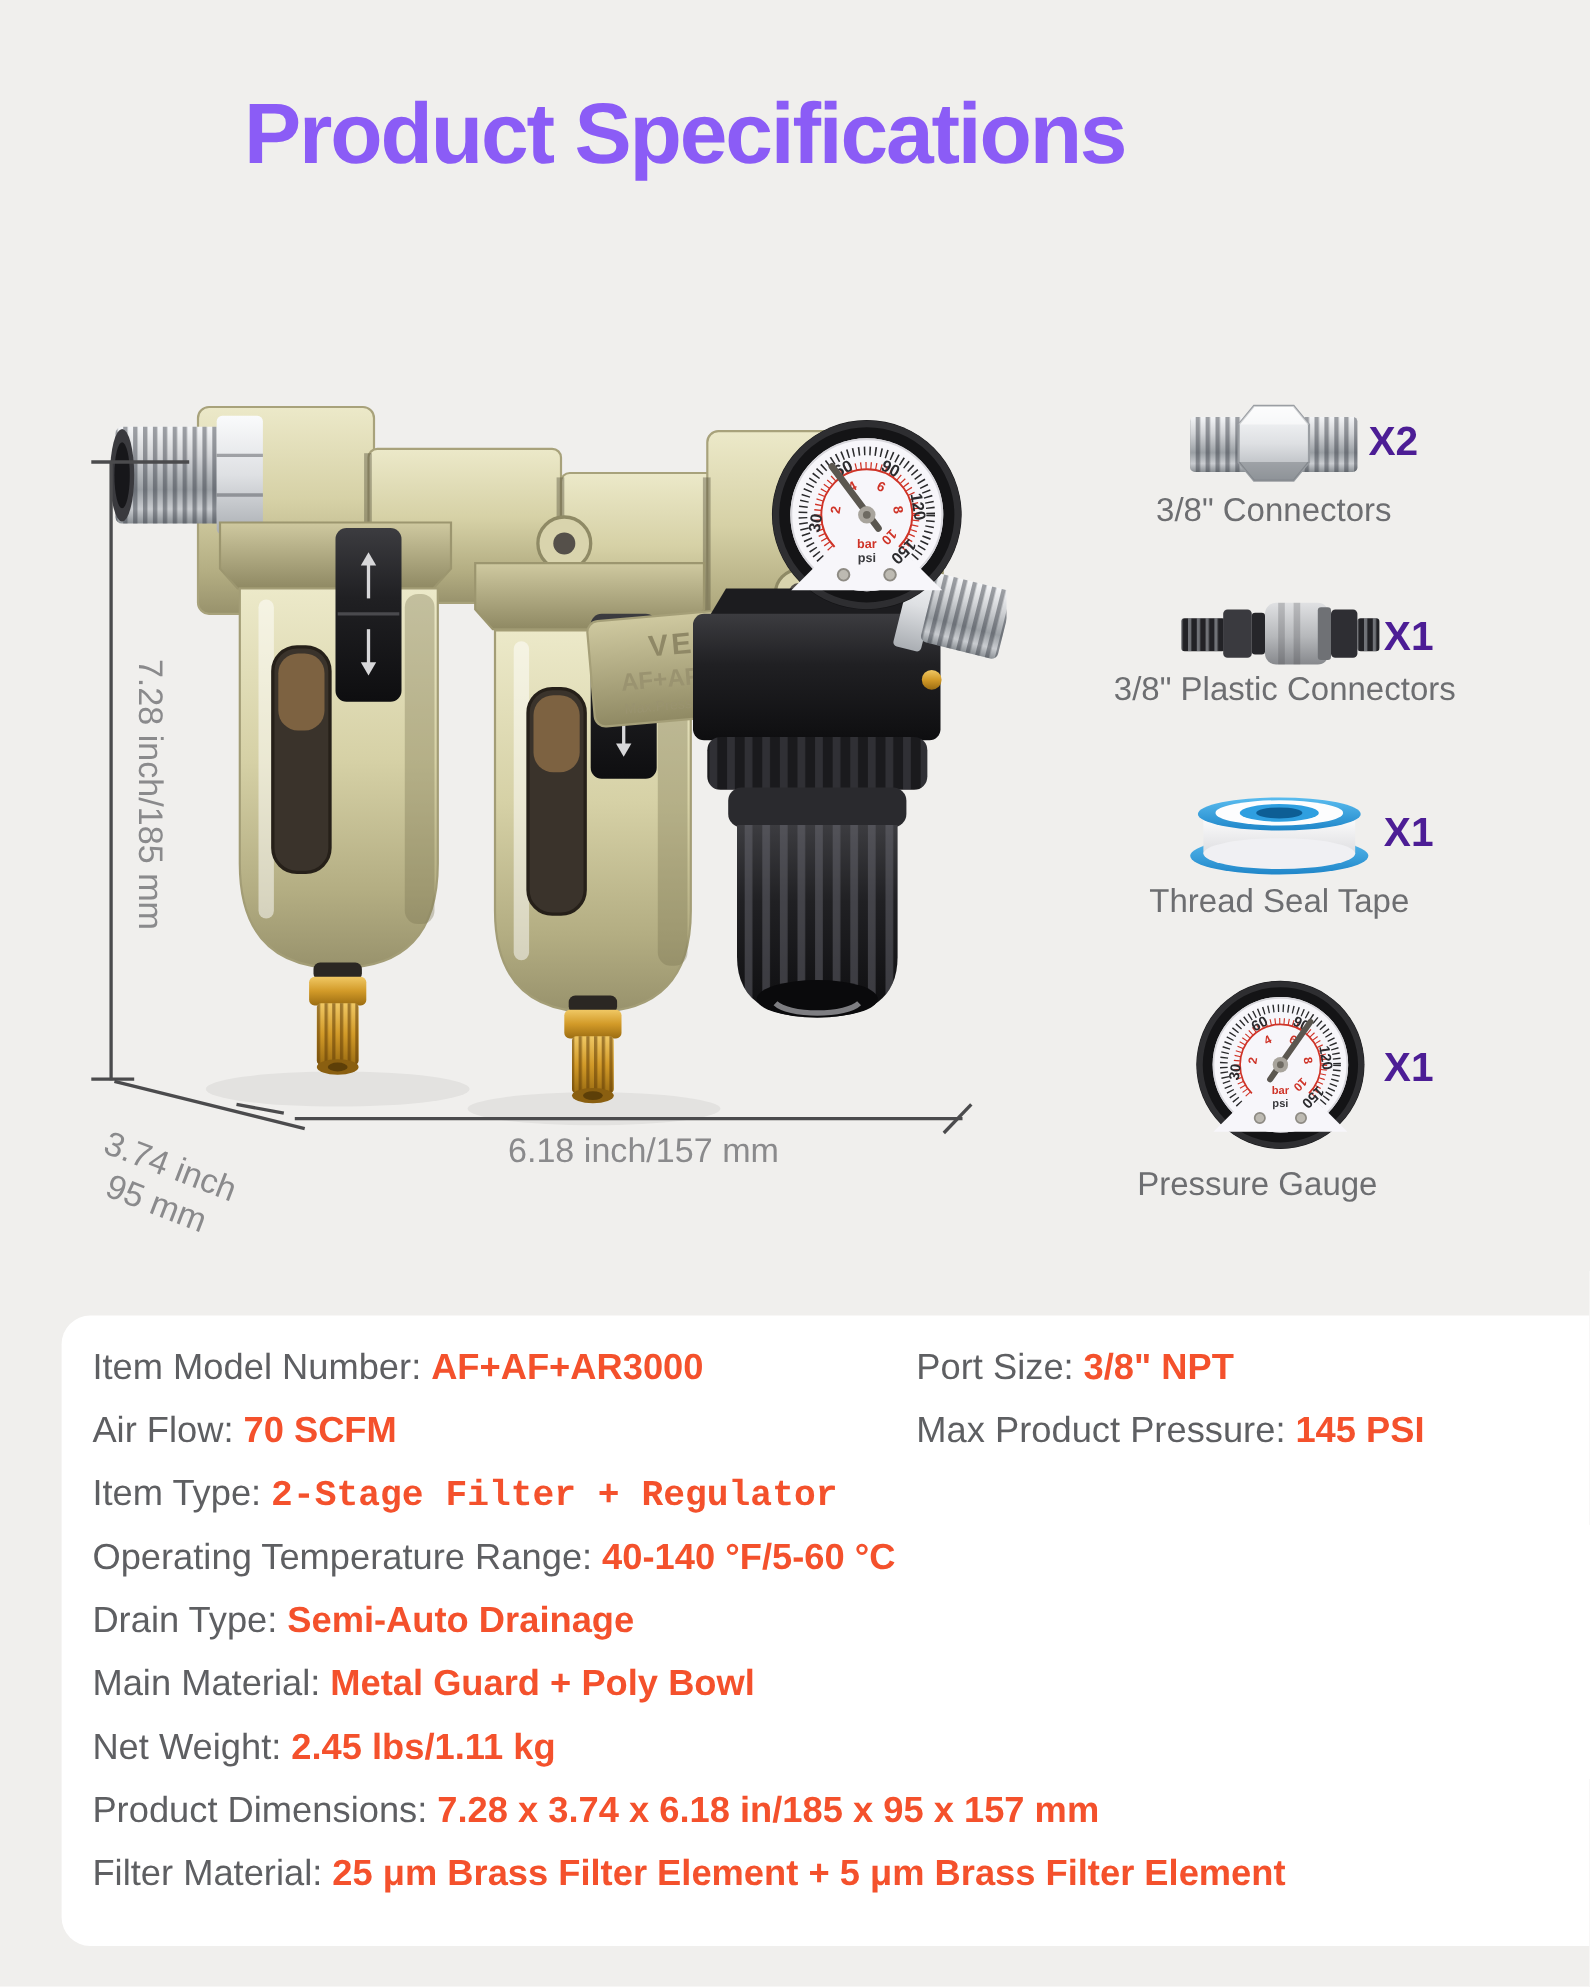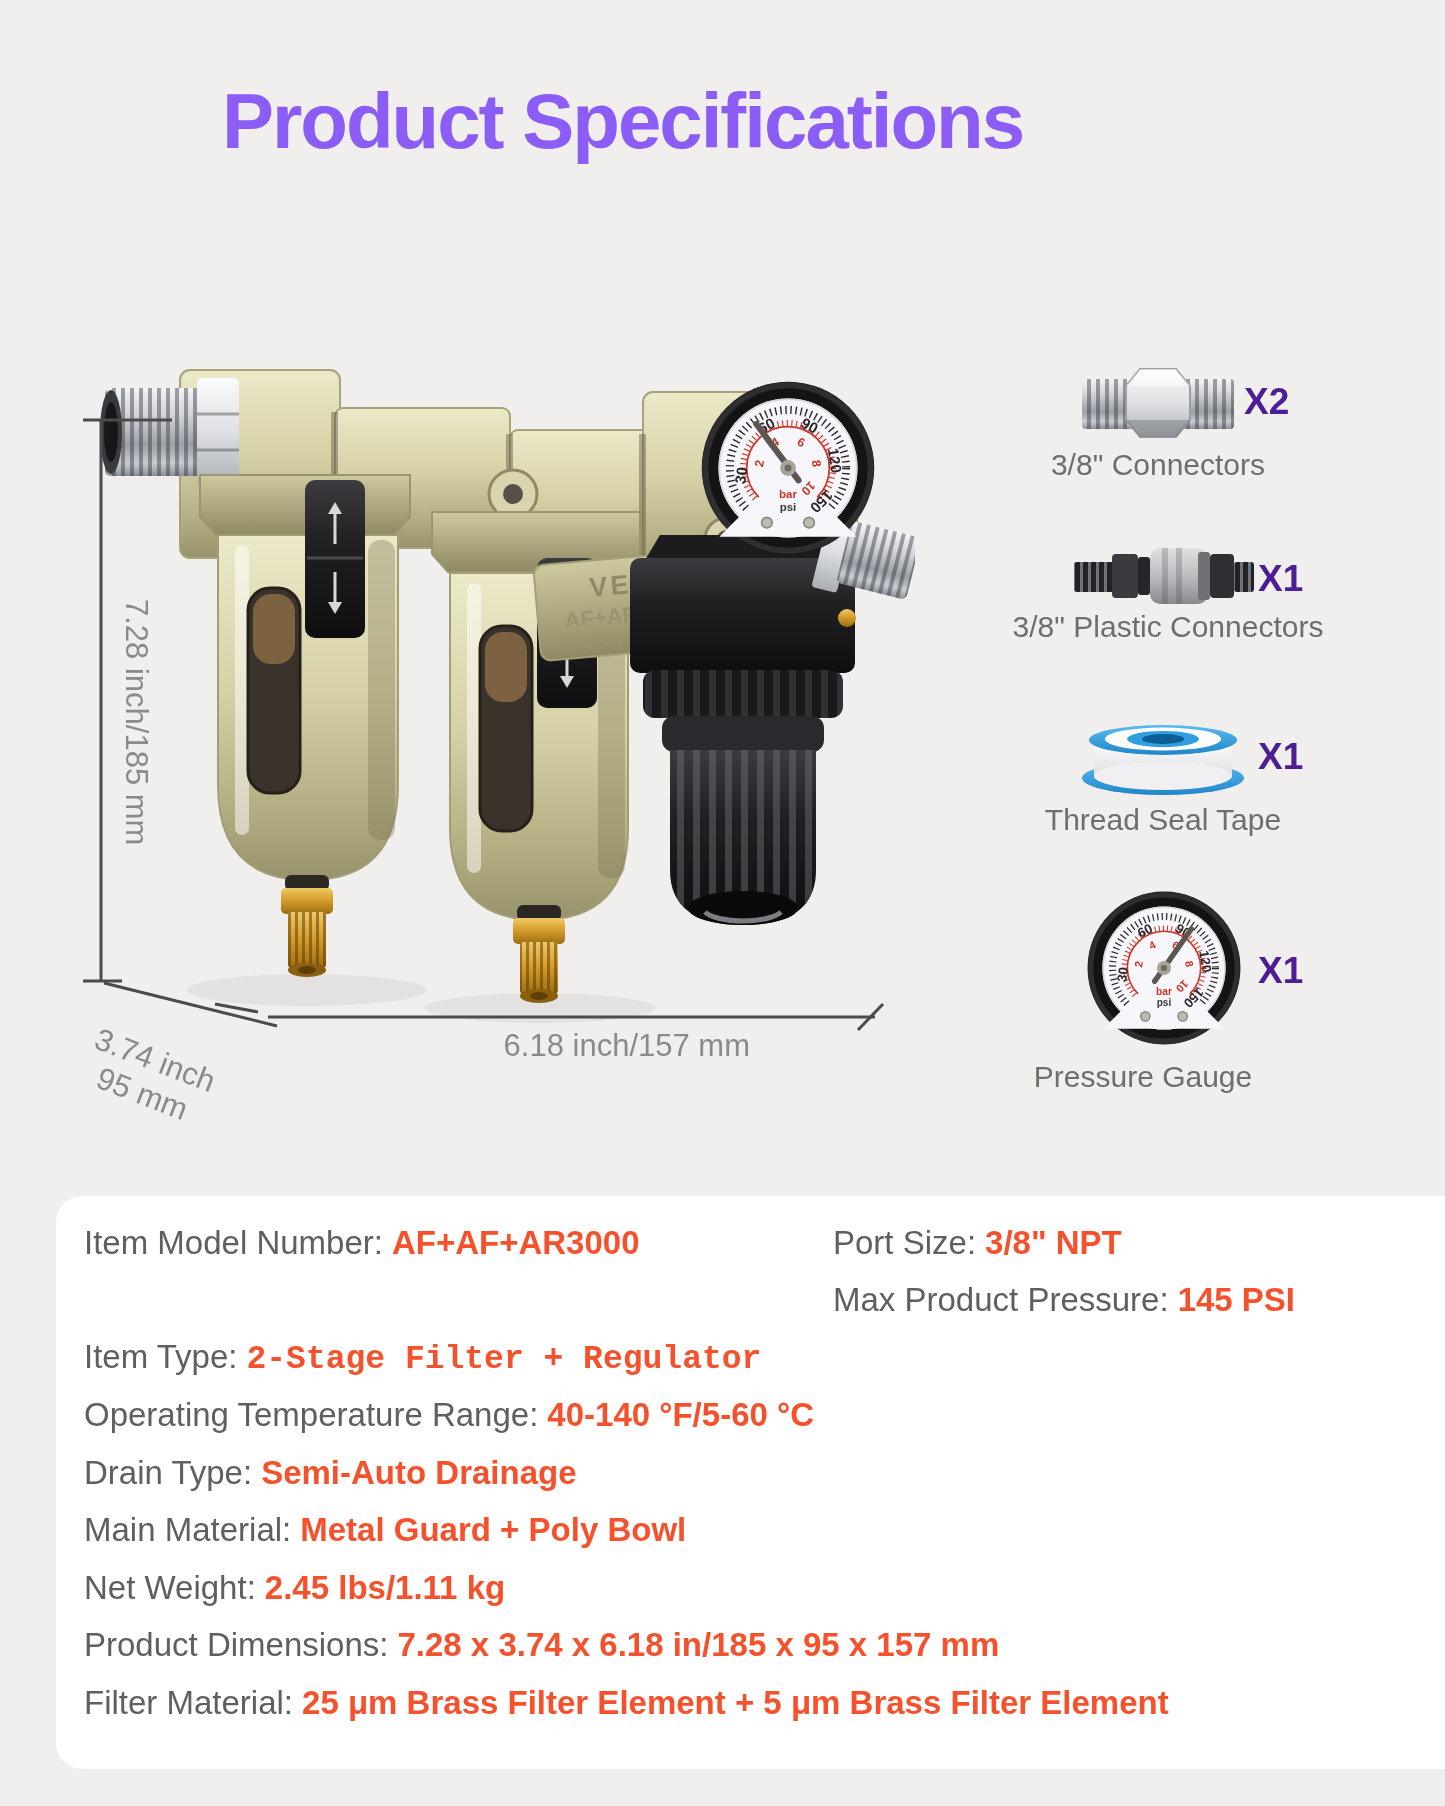--- a/index.html
+++ b/index.html
@@ -17,21 +17,21 @@
   .dim-text{color:#8A8A8C; font-size:31px;}
   .dim-height{
     position:absolute; left:118px; top:432px; height:580px;
     writing-mode:vertical-rl; display:flex; align-items:center; justify-content:center;
   }
   .dim-depth{
     position:absolute; left:68px; top:1008px; width:200px; text-align:center;
     transform:rotate(21deg); transform-origin:left top; line-height:1.15;
   }
   .dim-width{
-    position:absolute; left:420px; top:1028px; width:330px; text-align:right;
+    position:absolute; left:420px; top:1028px; width:330px; text-align:center;
   }
   
   .acc-qty{
     position:absolute; font-size:37px; font-weight:bold; color:#4c1d95;
   }
   .acc-label{
     position:absolute; font-size:30px; color:#6D6E71; text-align:center; white-space:nowrap;
   }
   .acc-icon{position:absolute;}
   
@@ -327,20 +327,21 @@
   </svg>
   <div class="acc-qty" style="left:1258px; top:950px;">X1</div>
   <div class="acc-label" style="left:993px; top:1060px; width:300px;">Pressure Gauge</div>
 
   <div class="spec-card">
     <div class="spec-row">
       <p class="spec-col"><span class="spec-label">Item Model Number:</span><span class="spec-value">AF+AF+AR3000</span></p>
       <p class="spec-col col2"><span class="spec-label">Port Size:</span><span class="spec-value">3/8" NPT</span></p>
     </div>
     <div class="spec-row">
+      <p class="spec-col"><span class="spec-label">Air Flow:</span><span class="spec-value">70 SCFM</span></p>
       <p class="spec-col col2"><span class="spec-label">Max Product Pressure:</span><span class="spec-value">145 PSI</span></p>
     </div>
     <div class="spec-row row-type">
       <p class="spec-col"><span class="spec-label">Item Type:</span><span class="spec-value">2-Stage Filter + Regulator</span></p>
     </div>
     <div class="spec-row">
       <p class="spec-col"><span class="spec-label">Operating Temperature Range:</span><span class="spec-value">40-140 °F/5-60 °C</span></p>
     </div>
     <div class="spec-row">
       <p class="spec-col"><span class="spec-label">Drain Type:</span><span class="spec-value">Semi-Auto Drainage</span></p>

